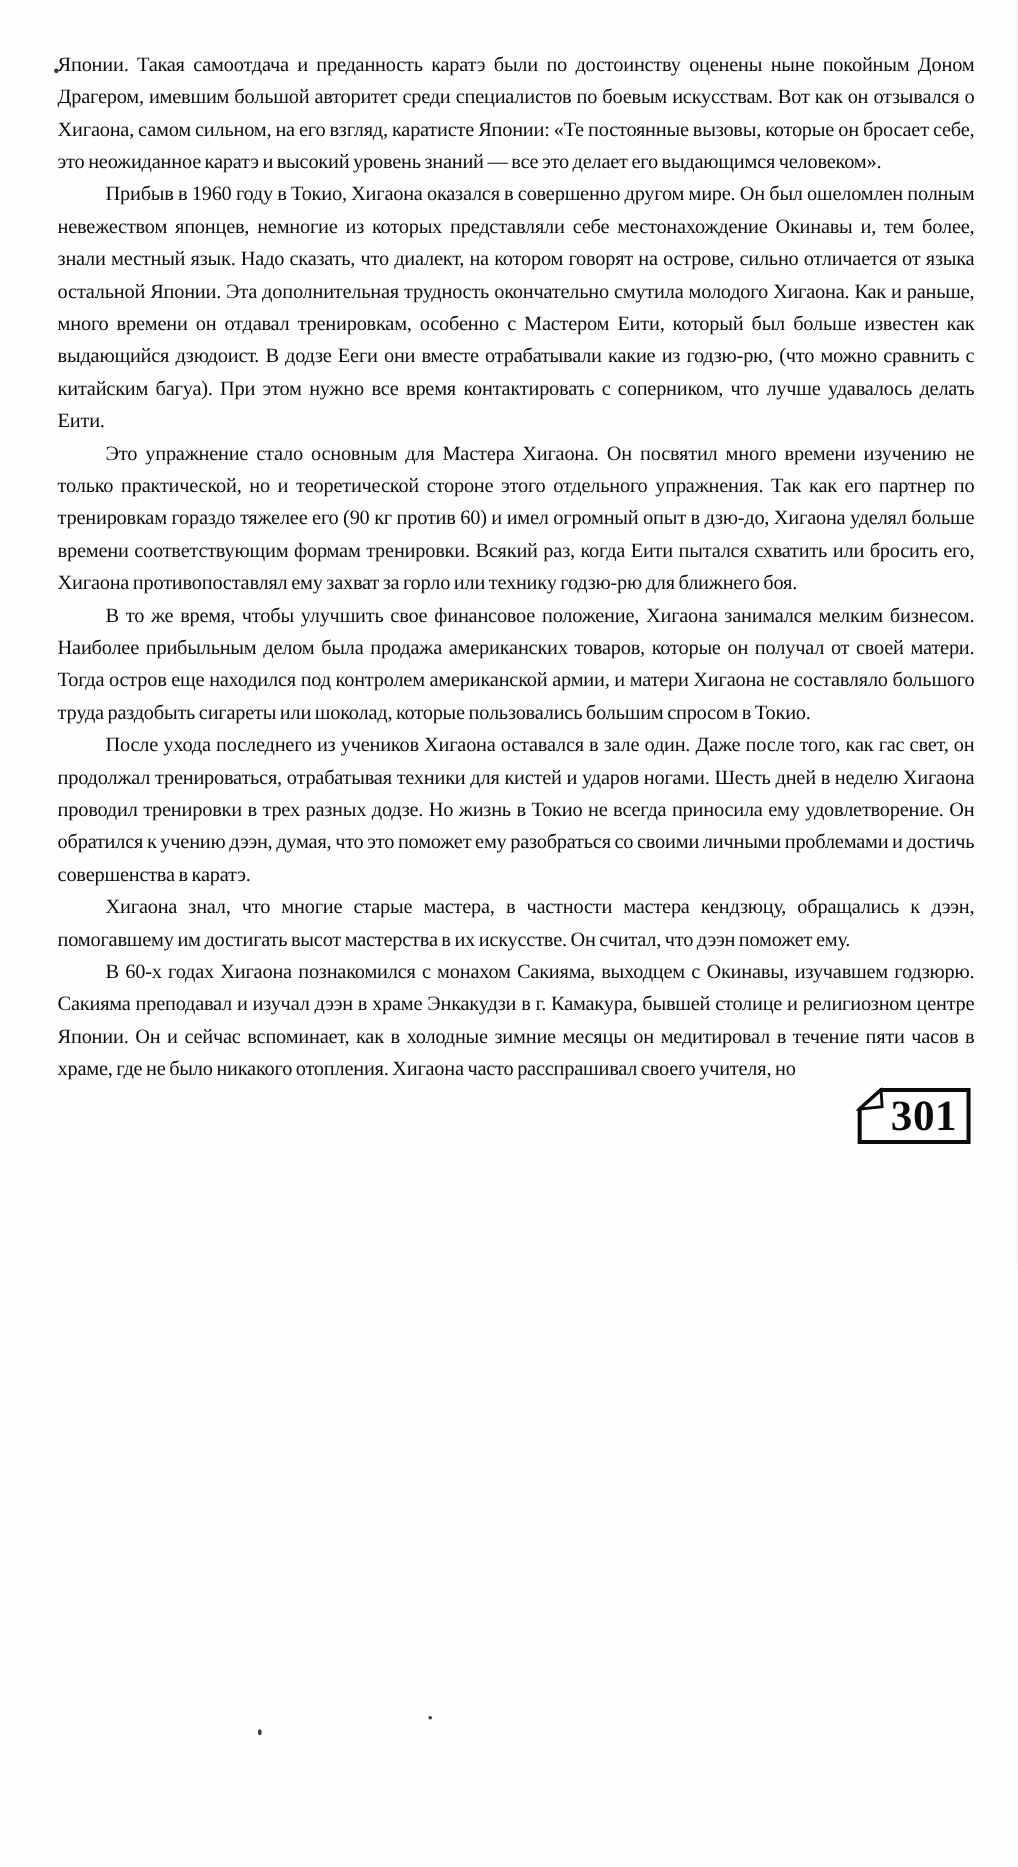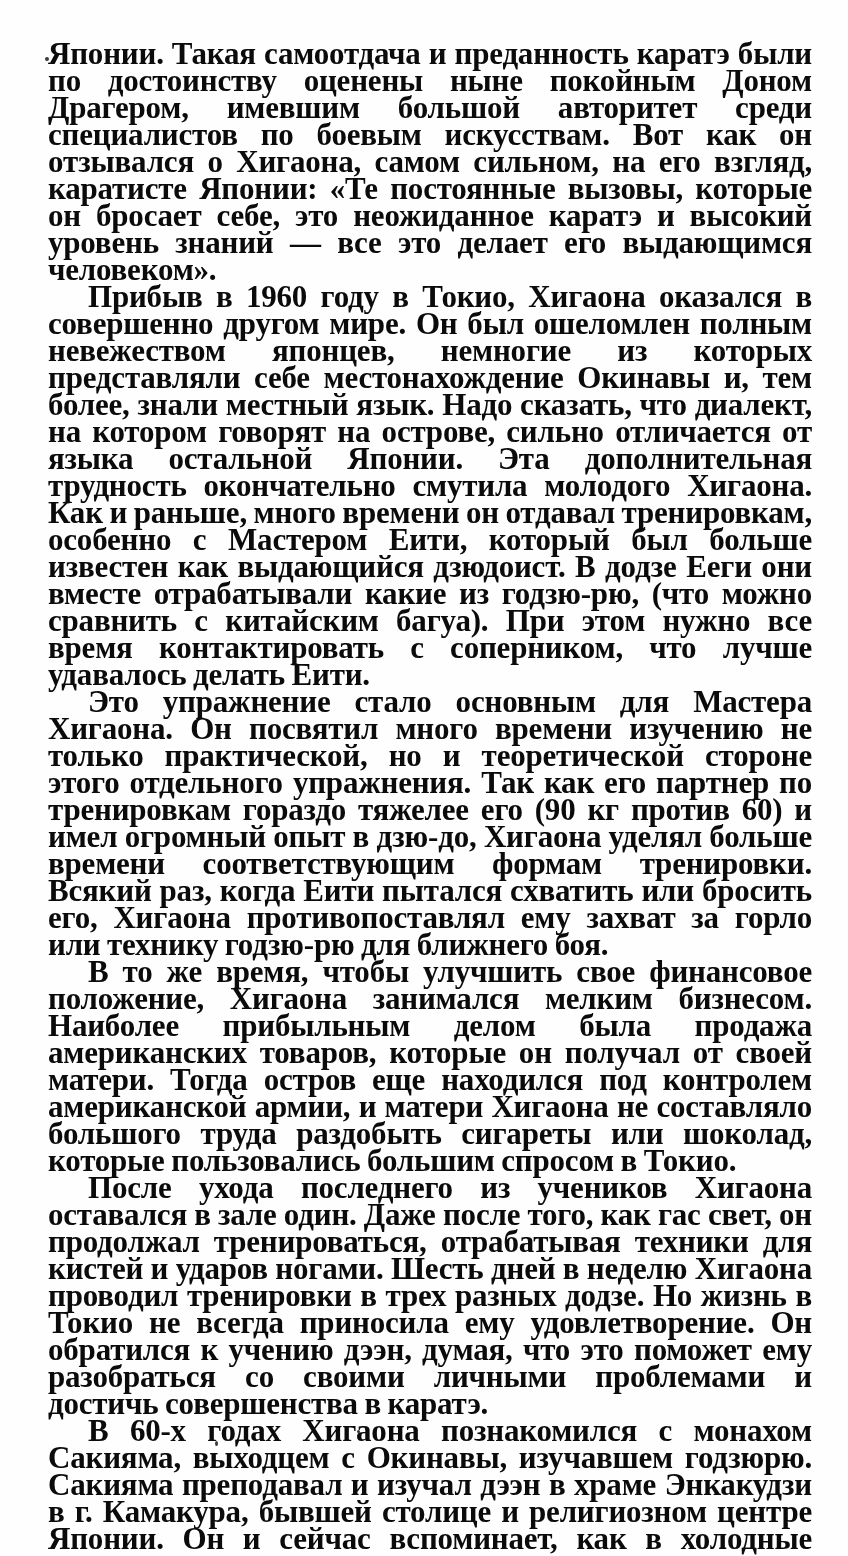--- a/index.html
+++ b/index.html
@@ -17,23 +17,23 @@
     color: #0b0b0b;
   }
   .text-column {
     position: absolute;
     left: 48px;
     top: 40px;
     width: 764px;
   }
   .para {
     margin: 0;
-    font-size: 31px;
+    font-size: 17px;
     line-height: 27px;
-    font-weight: 700;
+    font-weight: 400;
     text-align: justify;
     letter-spacing: -0.2px;
     word-spacing: -1px;
   }
   .para.indent {
     text-indent: 40px;
   }
   .closing-row {
     display: flex;
     align-items: flex-start;
@@ -84,20 +84,21 @@
 </head>
 <body>
 
 <div class="page">
   <div class="text-column">
     <p class="para">Японии. Такая самоотдача и преданность каратэ были по достоинству оценены ныне покойным Доном Драгером, имевшим большой авторитет среди специалистов по боевым искусствам. Вот как он отзывался о Хигаона, самом сильном, на его взгляд, каратисте Японии: «Те постоянные вызовы, которые он бросает себе, это неожиданное каратэ и высокий уровень знаний — все это делает его выдающимся человеком».</p>
     <p class="para indent">Прибыв в 1960 году в Токио, Хигаона оказался в совершенно другом мире. Он был ошеломлен полным невежеством японцев, немногие из которых представляли себе местонахождение Окинавы и, тем более, знали местный язык. Надо сказать, что диалект, на котором говорят на острове, сильно отличается от языка остальной Японии. Эта дополнительная трудность окончательно смутила молодого Хигаона. Как и раньше, много времени он отдавал тренировкам, особенно с Мастером Еити, который был больше известен как выдающийся дзюдоист. В додзе Ееги они вместе отрабатывали какие из годзю-рю, (что можно сравнить с китайским багуа). При этом нужно все время контактировать с соперником, что лучше удавалось делать Еити.</p>
     <p class="para indent">Это упражнение стало основным для Мастера Хигаона. Он посвятил много времени изучению не только практической, но и теоретической стороне этого отдельного упражнения. Так как его партнер по тренировкам гораздо тяжелее его (90 кг против 60) и имел огромный опыт в дзю-до, Хигаона уделял больше времени соответствующим формам тренировки. Всякий раз, когда Еити пытался схватить или бросить его, Хигаона противопоставлял ему захват за горло или технику годзю-рю для ближнего боя.</p>
     <p class="para indent">В то же время, чтобы улучшить свое финансовое положение, Хигаона занимался мелким бизнесом. Наиболее прибыльным делом была продажа американских товаров, которые он получал от своей матери. Тогда остров еще находился под контролем американской армии, и матери Хигаона не составляло большого труда раздобыть сигареты или шоколад, которые пользовались большим спросом в Токио.</p>
     <p class="para indent">После ухода последнего из учеников Хигаона оставался в зале один. Даже после того, как гас свет, он продолжал тренироваться, отрабатывая техники для кистей и ударов ногами. Шесть дней в неделю Хигаона проводил тренировки в трех разных додзе. Но жизнь в Токио не всегда приносила ему удовлетворение. Он обратился к учению дээн, думая, что это поможет ему разобраться со своими личными проблемами и достичь совершенства в каратэ.</p>
+    <p class="para indent">Хигаона знал, что многие старые мастера, в частности мастера кендзюцу, обращались к дээн, помогавшему им достигать высот мастерства в их искусстве. Он считал, что дээн поможет ему.</p>
     <p class="para indent">В 60-х годах Хигаона познакомился с монахом Сакияма, выходцем с Окинавы, изучавшем годзюрю. Сакияма преподавал и изучал дээн в храме Энкакудзи в г. Камакура, бывшей столице и религиозном центре Японии. Он и сейчас вспоминает, как в холодные зимние месяцы он медитировал в течение пяти часов в храме, где не было никакого отопления. Хигаона часто расспрашивал своего учителя, но</p>
     <div class="closing-row">
       <div class="pagebox">
         <svg viewBox="0 0 100 50" aria-hidden="true">
           <polygon points="21,2.5 97,2.5 97,47.5 2.5,47.5 2.5,19" fill="#fefefe" stroke="#0b0b0b" stroke-width="3.5" stroke-linejoin="miter"></polygon>
           <polygon points="21,2.5 22,17 2.5,19" fill="#fefefe" stroke="#0b0b0b" stroke-width="2.5" stroke-linejoin="miter"></polygon>
         </svg>
         <span class="pagenum">301</span>
       </div>
     </div>

